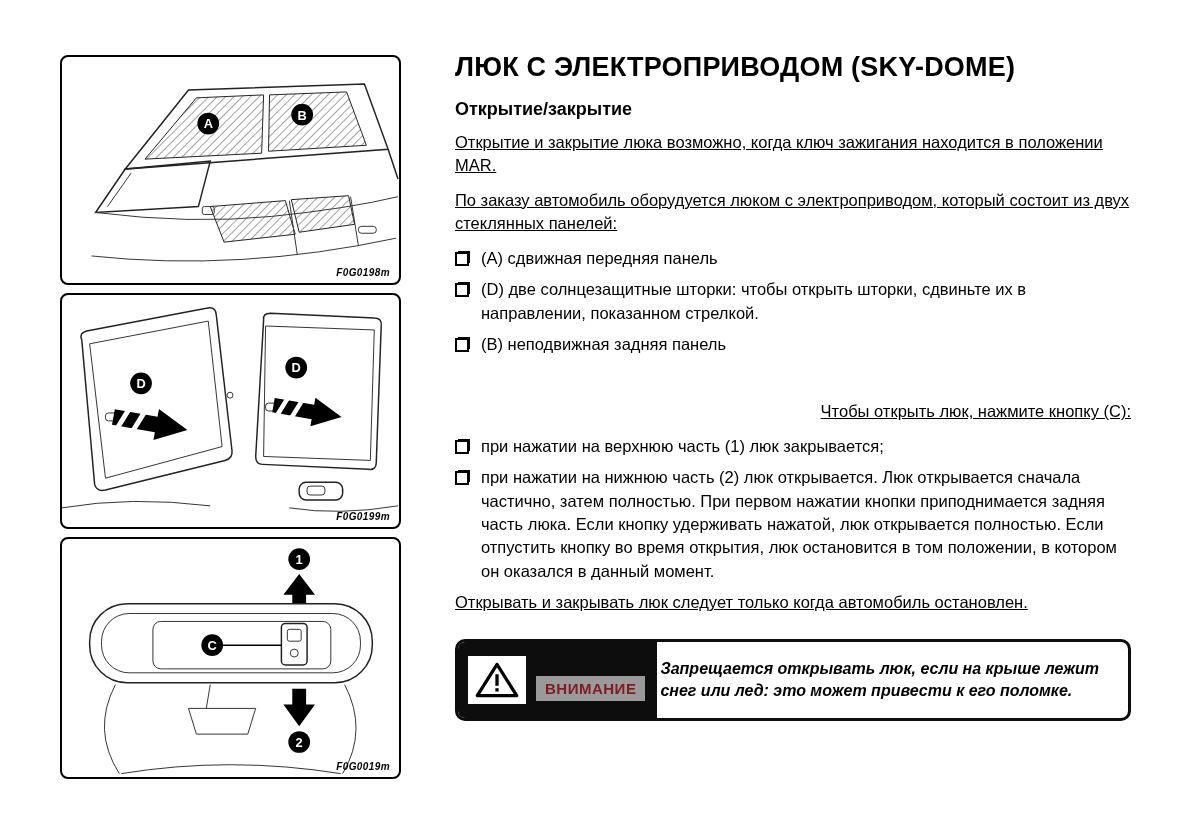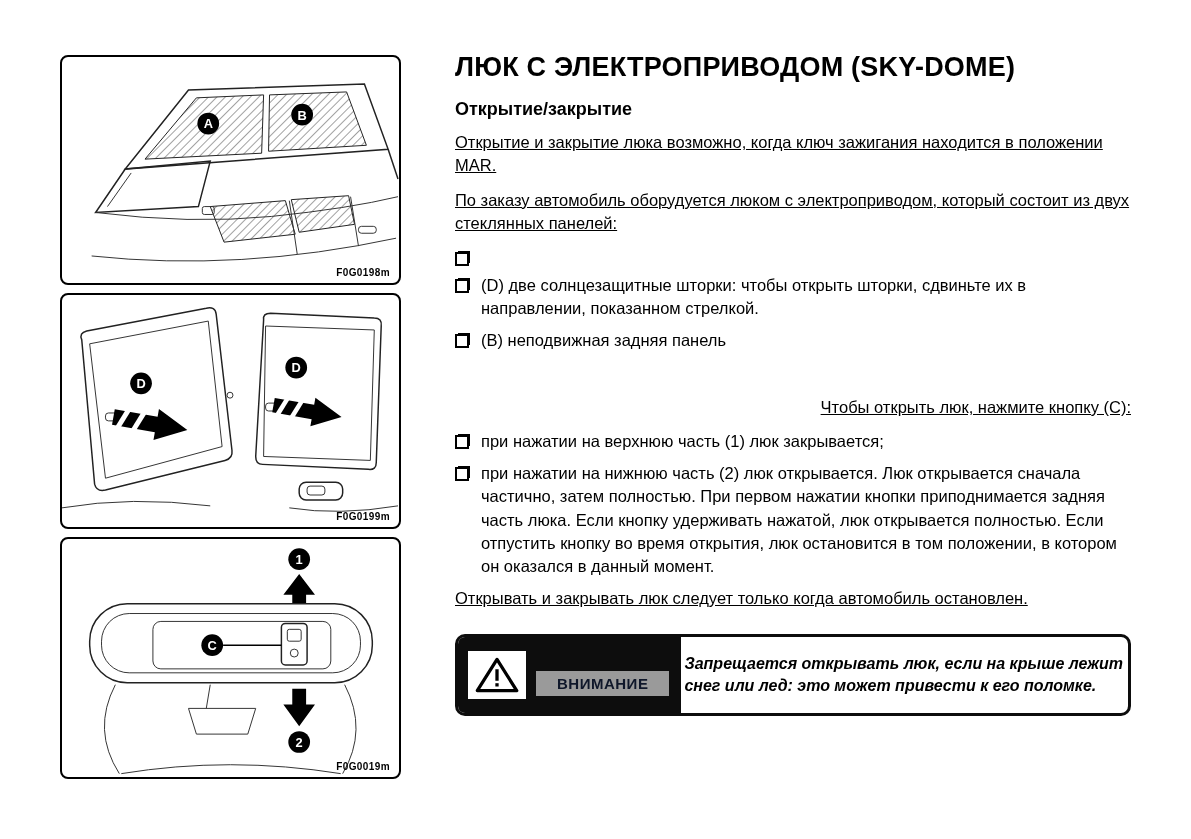--- a/index.html
+++ b/index.html
@@ -10,20 +10,21 @@
   .figures{position:absolute;left:60px;top:55px;width:341px;}
   .fig{
     position:relative;border:2px solid #000;border-radius:8px;background:#fff;
     margin:0 0 8px 0;padding:0;overflow:hidden;
   }
   .fig svg{display:block;width:100%;height:100%;}
   #fig1{height:226px;} #fig2{height:232px;} #fig3{height:238px;}
   .cap{
     position:absolute;right:9px;bottom:5px;font-size:10px;font-weight:bold;
     letter-spacing:.4px;
+    font-style:italic;
   }
   .badge{fill:#000;}
   .badge-txt{fill:#fff;font-weight:bold;font-size:13px;font-family:"Liberation Sans",sans-serif;text-anchor:middle;}
   .ln{fill:none;stroke:#222;stroke-width:1.5;}
   .ln-thin{fill:none;stroke:#333;stroke-width:1;}
   .content{position:absolute;left:455px;top:52px;width:676px;}
   h1{font-size:27px;font-weight:bold;margin:0 0 16px 0;letter-spacing:.2px;}
   h2{font-size:18px;font-weight:bold;margin:0 0 11px 0;}
   p{font-size:16.5px;line-height:1.42;margin:0 0 11px 0;text-decoration:underline;}
   .bullets{margin:2px 0 6px 0;}
@@ -40,22 +41,22 @@
     border-radius:10px;overflow:hidden;min-height:76px;background:#fff;
   }
   .warning-left{
     background:#0d0d0d;display:flex;align-items:center;gap:10px;
     padding:10px 12px 10px 10px;flex:0 0 auto;
   }
   .warning-icon-box{
     width:58px;height:48px;background:#fff;display:flex;align-items:center;justify-content:center;
   }
   .warning-label{
-    background:#9a9a9a;color:#0f172a;font-weight:bold;font-size:15px;
-    padding:4px 21px;letter-spacing:.5px;white-space:nowrap;margin-top:17px;
+    background:#9a9a9a;color:#7f1d1d;font-weight:bold;font-size:15px;
+    padding:4px 9px;letter-spacing:.5px;white-space:nowrap;margin-top:17px;
   }
   .warning-text{
     flex:1;font-style:italic;font-weight:bold;font-size:16px;line-height:1.38;
     padding:9px 3px;align-self:center;
   }
 </style>
 </head>
 <body>
 
 <div class="page">
@@ -185,20 +186,21 @@
   <div class="content">
     <h1>ЛЮК С ЭЛЕКТРОПРИВОДОМ (SKY-DOME)</h1>
     <h2>Открытие/закрытие</h2>
 
     <p>Открытие и закрытие люка возможно, когда ключ зажигания находится в положении MAR.</p>
     <p>По заказу автомобиль оборудуется люком с электроприводом, который состоит из двух стеклянных панелей:</p>
 
     <div class="bullets">
       <div class="bullet-item">
         <span class="sq"></span>
+        <span>(A) сдвижная передняя панель</span>
       </div>
       <div class="bullet-item">
         <span class="sq"></span>
         <span>(D) две солнцезащитные шторки: чтобы открыть шторки, сдвиньте их в направлении, показанном стрелкой.</span>
       </div>
       <div class="bullet-item">
         <span class="sq"></span>
         <span>(B) неподвижная задняя панель</span>
       </div>
     </div>

